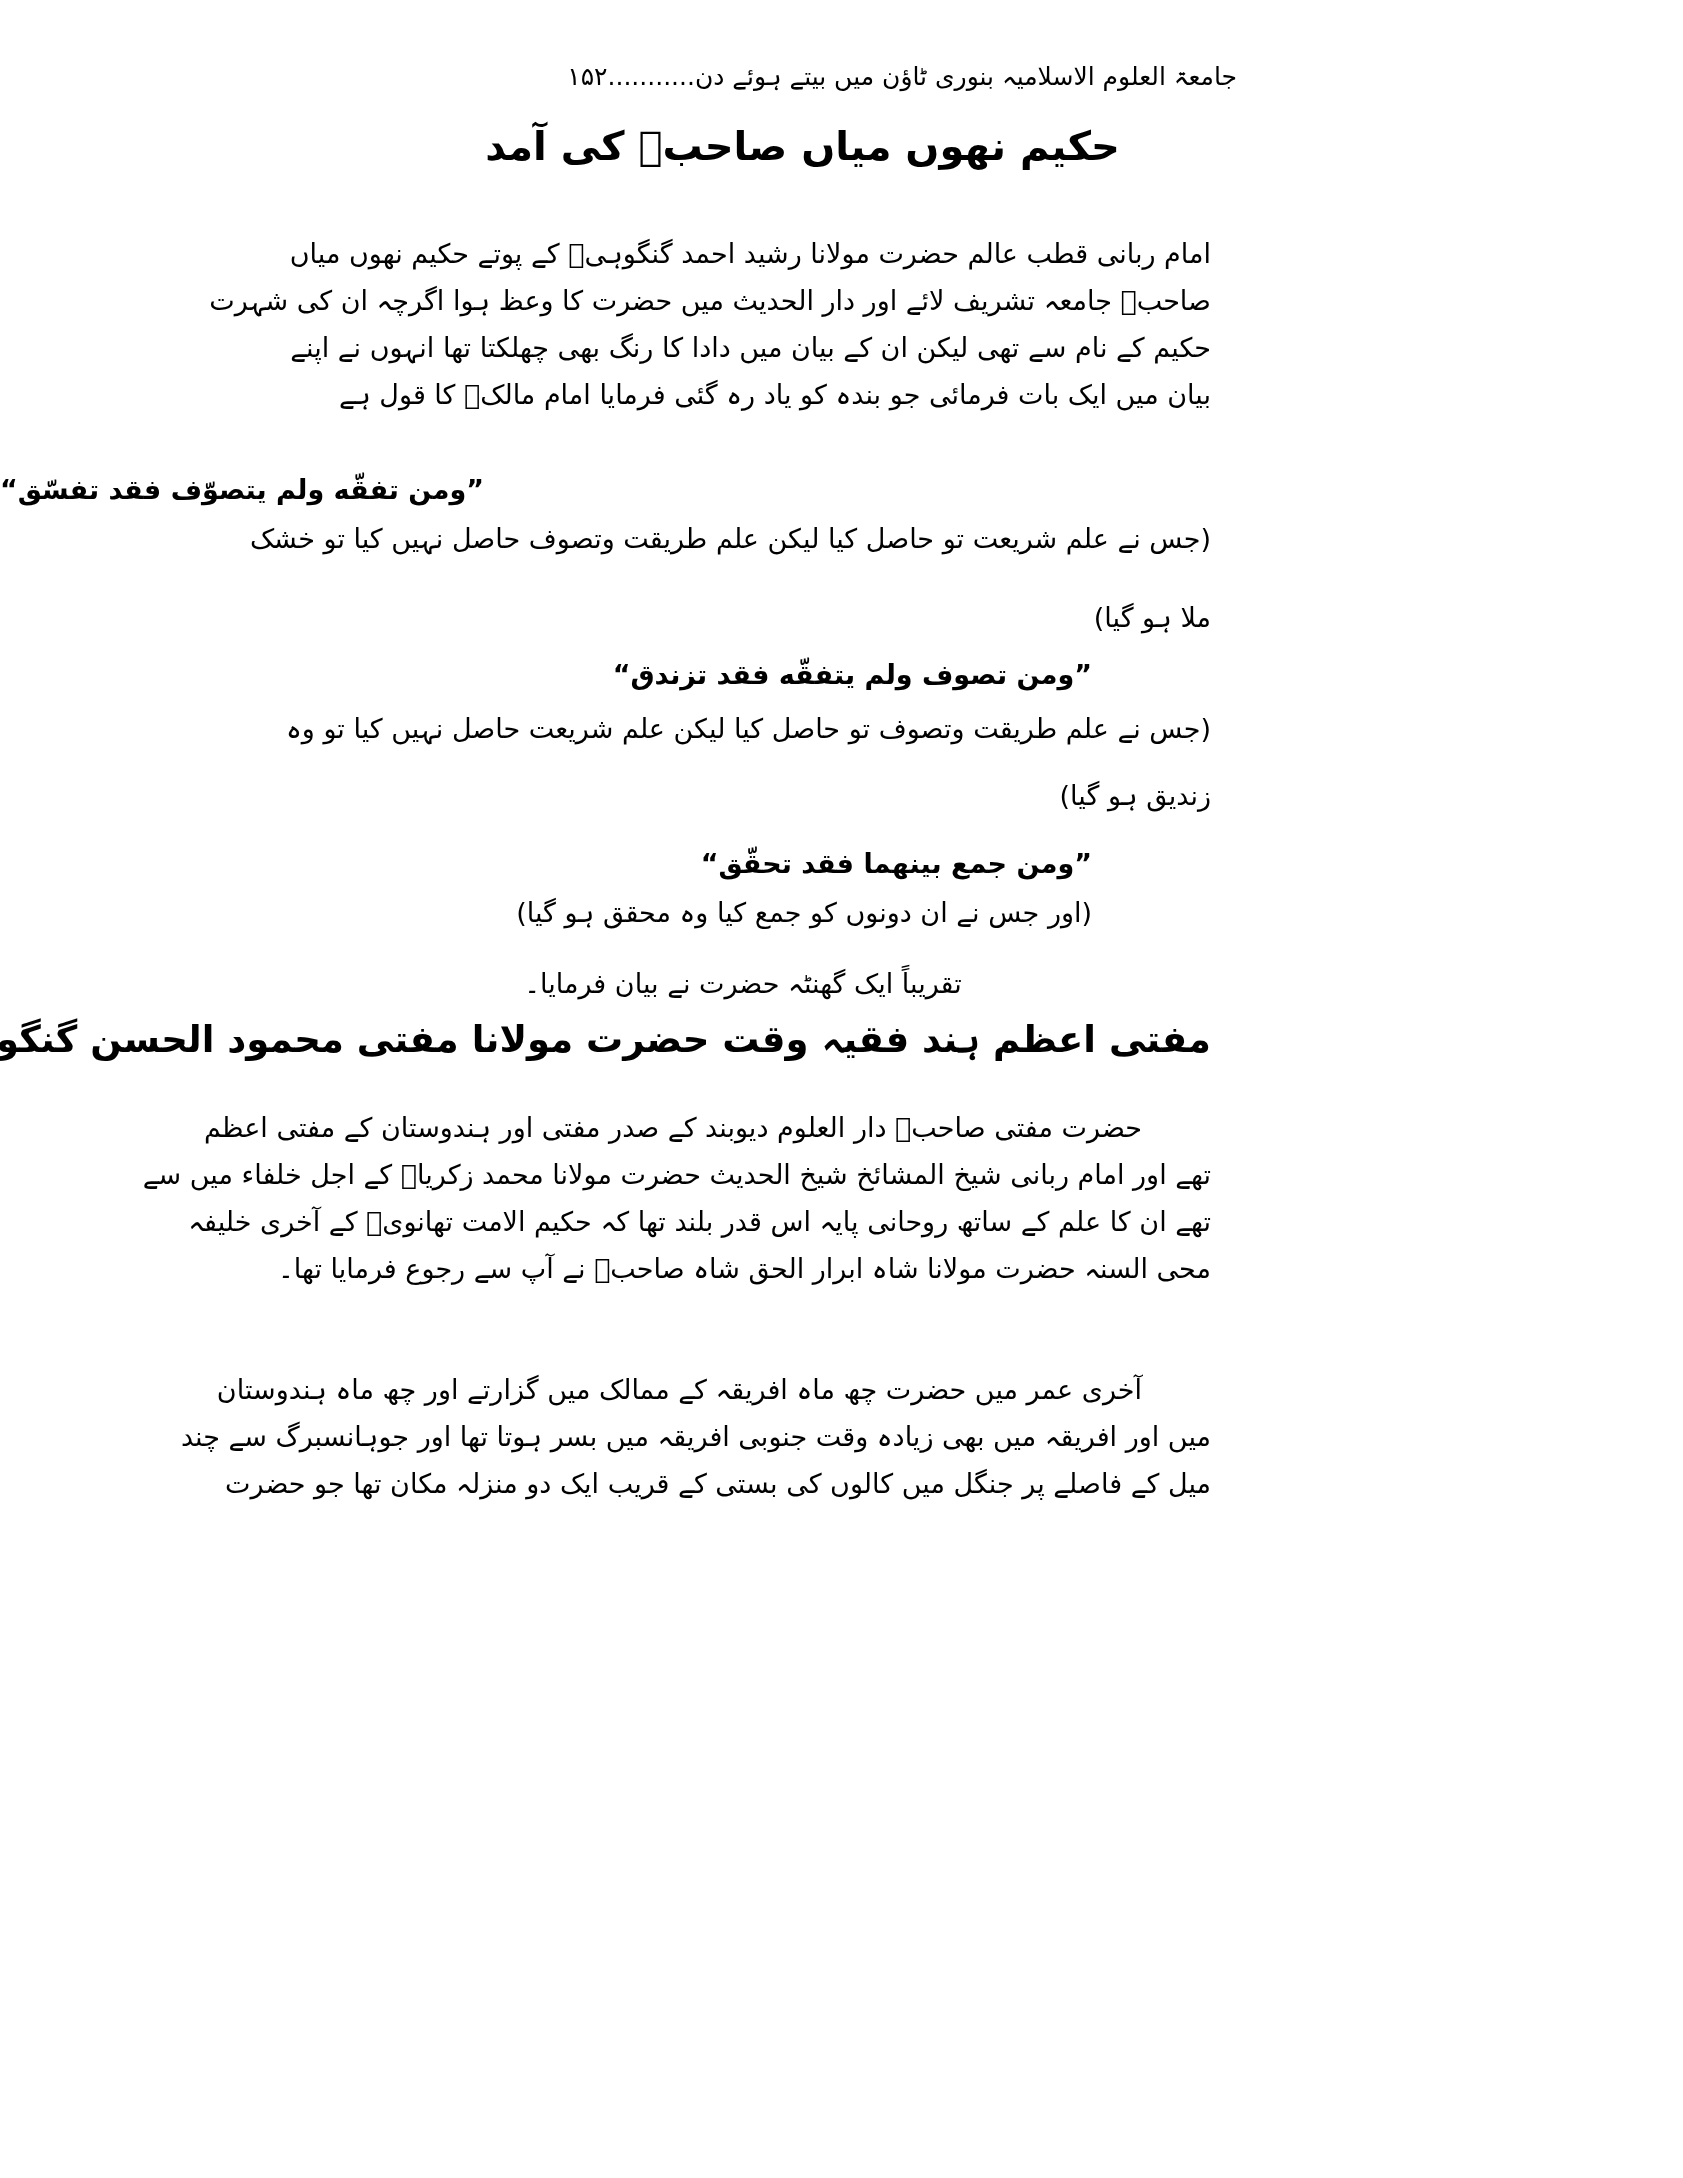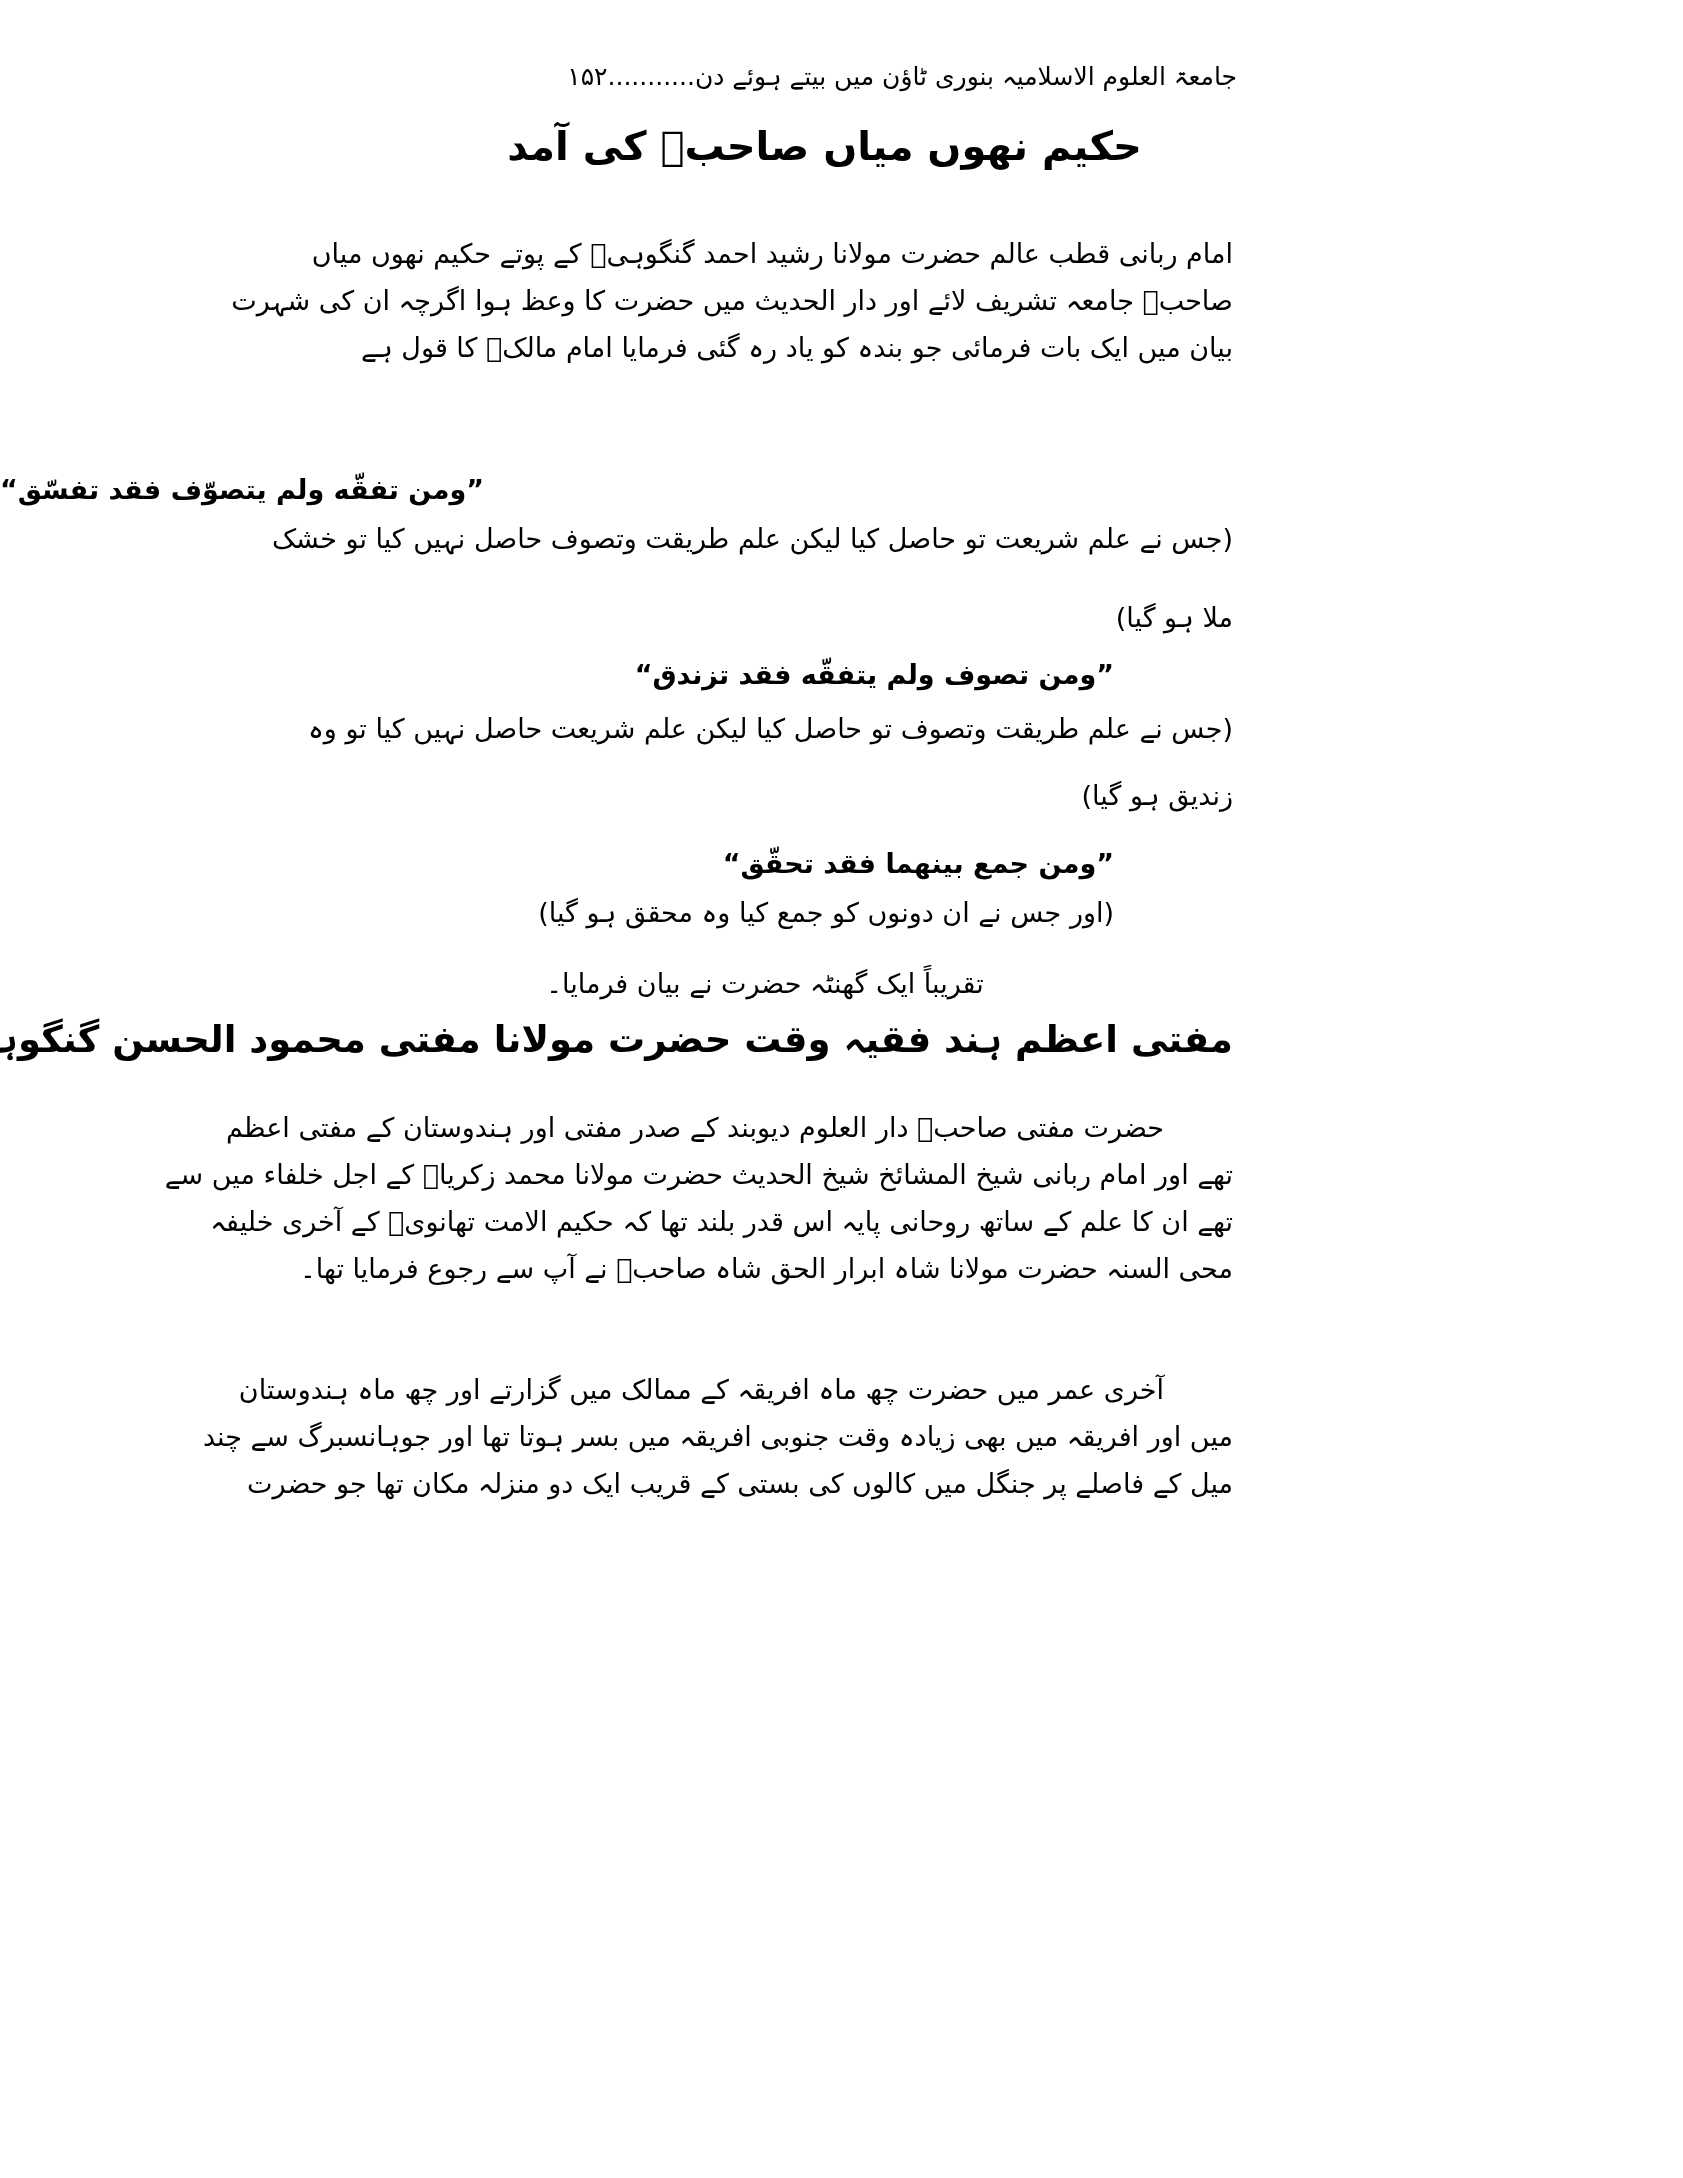--- a/index.html
+++ b/index.html
@@ -1,18 +1,18 @@
 <!DOCTYPE html>
 <html><head>
   <meta charset="utf-8">
   <style>
     html, body { margin:0; padding:0; background:#ffffff; }
     body { width:1683px; height:2178px; position:relative; overflow:hidden; color:#000; font-family:"DejaVu Sans", sans-serif; }
     .page { position:absolute; left:0; top:0; width:1551px; height:2178px; }
-    .block { position:absolute; left:416px; width:817px; direction:rtl; }
+    .block { position:absolute; left:394px; width:817px; direction:rtl; }
     .header { position:absolute; left:554px; width:683px; top:57px; direction:rtl; text-align:right; font-size:25px; line-height:40px; white-space:nowrap; }
     .title1 { top:117px; text-align:center; font-size:40px; font-weight:bold; line-height:59px; }
     .para { font-size:27px; line-height:47px; text-align:justify; text-align-last:right; }
     .line { display:block; white-space:nowrap; text-align:justify; text-align-last:justify; }
     .line.last { text-align-last:right; }
     .p1 { top:230px; }
     .arabic { font-family:"DejaVu Sans", sans-serif; font-weight:bold; font-size:27px; line-height:44px; white-space:nowrap; }
     .ar1 { top:468px; right:auto; left:auto; padding-right:119px; width:698px; text-align:left; }
     .tr1 { top:515px; }
     .tr1b { top:594px; }
@@ -34,20 +34,21 @@
 
   <div class="header">
     <span>جامعۃ العلوم الاسلامیہ بنوری ٹاؤن میں بیتے ہوئے دن</span><span>...........</span><span>۱۵۲</span>
   </div>
 
   <div class="block title1">حکیم نھوں میاں صاحبؒ کی آمد</div>
 
   <div class="block para p1">
     <span class="line">امام ربانی قطب عالم حضرت مولانا رشید احمد گنگوہیؒ کے پوتے حکیم نھوں میاں</span>
     <span class="line">صاحبؒ جامعہ تشریف لائے اور دار الحدیث میں حضرت کا وعظ ہوا اگرچہ ان کی شہرت</span>
+    <span class="line">حکیم کے نام سے تھی لیکن ان کے بیان میں دادا کا رنگ بھی چھلکتا تھا انہوں نے اپنے</span>
     <span class="line last">بیان میں ایک بات فرمائی جو بندہ کو یاد رہ گئی فرمایا امام مالکؒ کا قول ہے</span>
   </div>
 
   <div class="block arabic ar1">”ومن تفقّه ولم يتصوّف فقد تفسّق“</div>
   <div class="block para tr1">
     <span class="line">(جس نے علم شریعت تو حاصل کیا لیکن علم طریقت وتصوف حاصل نہیں کیا تو خشک</span>
   </div>
   <div class="block para tr1b">
     <span class="line last">ملا ہو گیا)</span>
   </div>

